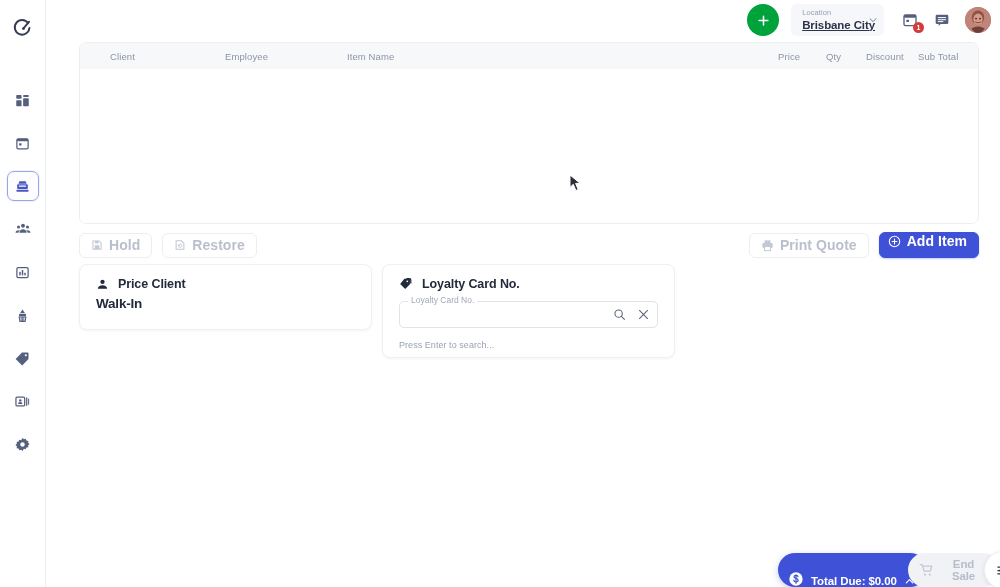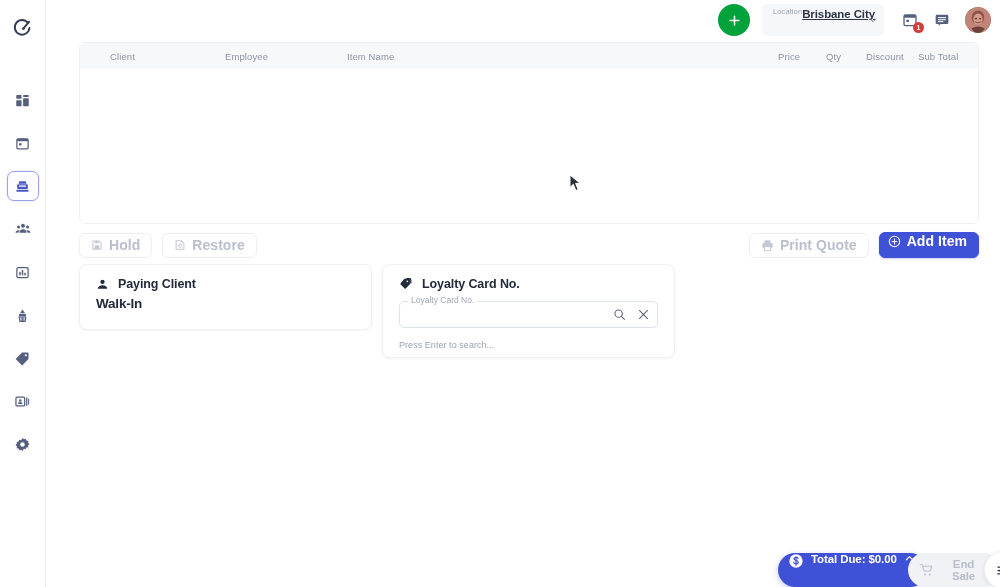--- a/index.html
+++ b/index.html
@@ -51,21 +51,21 @@
     width: 32px; height: 32px; border-radius: 50%;
     background: #00a23b;
     display: flex; align-items: center; justify-content: center;
     border: none; cursor: pointer; margin-right: 12px;
   }
   #location-select {
     background: #f6f7fa;
     border-radius: 5px;
     height: 32px;
     padding: 3px 9px 3px 11px;
-    display: flex; flex-direction: row; justify-content: center;
+    display: flex; flex-direction: column; justify-content: center;
     position: relative; min-width: 86px; cursor: pointer;
     margin-right: 13px;
   }
   .loc-label { font-size: 7.5px; color: #9aa2b4; line-height: 1.25; letter-spacing: .1px; }
   .loc-value { font-size: 11.5px; color: #2d3448; font-weight: 600; line-height: 1.25; letter-spacing: -.1px; text-decoration: underline; }
   .loc-chev {
     position: absolute; right: 6px; top: 50%; transform: translateY(-50%);
   }
   .top-icon {
     width: 26px; height: 26px;
@@ -191,21 +191,21 @@
   .field-icon { position: relative; z-index: 2; cursor: pointer; display: flex; }
   #loyalty-hint { font-size: 9px; color: #9aa2b4; margin-top: 12px; letter-spacing: .05px; }
 
   
   #total-due-btn {
     position: absolute; left: 778px; top: 553px;
     height: 34px; padding: 0 12px 0 10px;
     border-radius: 17px;
     background: #3f51d6; border: none;
     color: #fff; font-size: 11.5px; font-weight: 700;
-    display: flex; align-items: flex-start; gap: 7px;
+    display: flex; align-items: flex-end; gap: 7px;
     cursor: pointer; letter-spacing: -.1px;
     box-shadow: 0 2px 6px rgba(63,81,214,.3);
   }
   #end-sale-btn {
     position: absolute; left: 908px; top: 553px;
     height: 34px; padding: 0 14px 0 11px;
     border-radius: 17px;
     background: #f1f2f6; border: none;
     color: #b7bdca; font-size: 11.5px; font-weight: 700;
     display: flex; align-items: center; gap: 7px;
@@ -424,21 +424,21 @@
       <span>Add Item</span>
     </button>
   </div>
 
   <div id="paying-client-card">
     <div class="card-title-row">
       <svg width="13" height="13" viewBox="0 0 24 24">
         <circle cx="12" cy="7" r="4" fill="#222a3c"></circle>
         <path d="M3.4 19.8c0-4.2 3.9-6.6 8.6-6.6s8.6 2.4 8.6 6.6z" fill="#222a3c"></path>
       </svg>
-      <span class="card-title">Paying Client</span>
+      <span class="card-title">Price Client</span>
     </div>
     <div class="card-value">Walk-In</div>
   </div>
 
   <div id="loyalty-card">
     <div class="card-title-row">
       <svg width="14" height="14" viewBox="0 0 24 24">
         <path d="M9.2 3H17a1.8 1.8 0 0 1 1.8 1.8v7.6L10.6 20.6 2 12z" fill="#222a3c"></path>
         <path d="M13.6 3h4.6A2 2 0 0 1 20.2 5v5.2" fill="none" stroke="#222a3c" stroke-width="2.2" stroke-linecap="round"></path>
         <circle cx="14.2" cy="7.4" r="1.5" fill="#ffffff"></circle>

